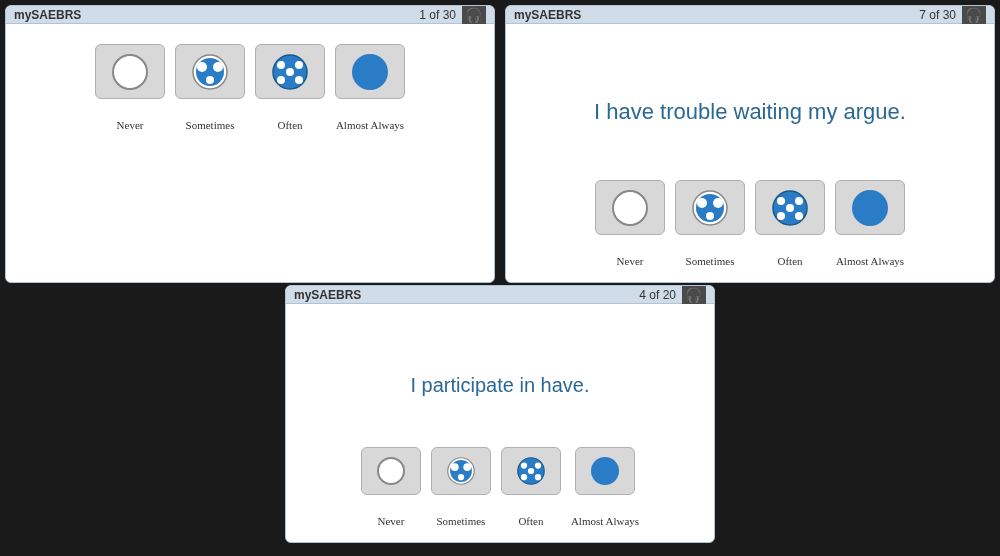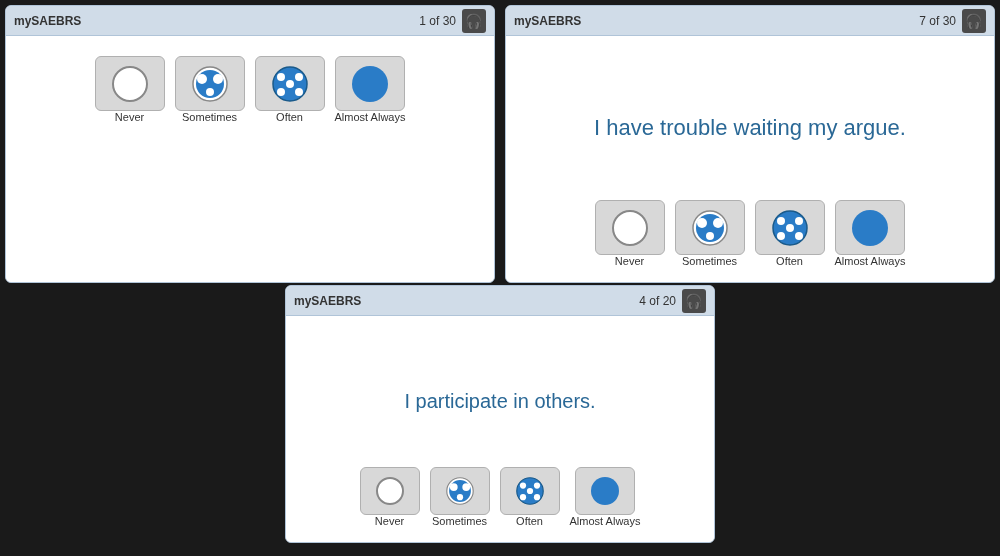--- a/index.html
+++ b/index.html
@@ -51,21 +51,21 @@
       height: 258px;
       margin: 5px auto;
     }
 
     .card-header {
       background: #d0dce8;
       display: flex;
       justify-content: space-between;
       align-items: center;
       padding: 4px 8px;
-      height: 30px;
+      height: 18px;
       border-bottom: 1px solid #b0c4d8;
     }
 
     .app-name {
       font-size: 12px;
       color: #333;
       font-weight: bold;
     }
 
     .header-right {
@@ -120,21 +120,22 @@
       flex-direction: row;
       gap: 10px;
       align-items: flex-start;
       justify-content: center;
     }
 
     .option {
       display: flex;
       flex-direction: column;
       align-items: center;
-      gap: 0;
+      gap: 20px;
+      font-family: Liberation Serif, serif;
     }
 
     .option-btn {
       width: 70px;
       height: 55px;
       background: #d8d8d8;
       border: 1.5px solid #b0b0b0;
       border-radius: 6px;
       display: flex;
       align-items: center;
@@ -303,21 +304,21 @@
 
   <div class="card card-bottom">
     <div class="card-header">
       <span class="app-name">mySAEBRS</span>
       <div class="header-right">
         <span class="page-count">4 of 20</span>
         <div class="headphone-icon">🎧</div>
       </div>
     </div>
     <div class="card-body card-bottom-question">
-      <div class="question-text">I participate in others.</div>
+      <div class="question-text">I participate in have.</div>
       <div class="options-row">
         <div class="option">
           <div class="option-btn small">
             <div class="circle-never small"></div>
           </div>
           <span class="option-label">Never</span>
         </div>
         <div class="option">
           <div class="option-btn small">
             <svg class="circle-svg small" viewBox="0 0 36 36">

